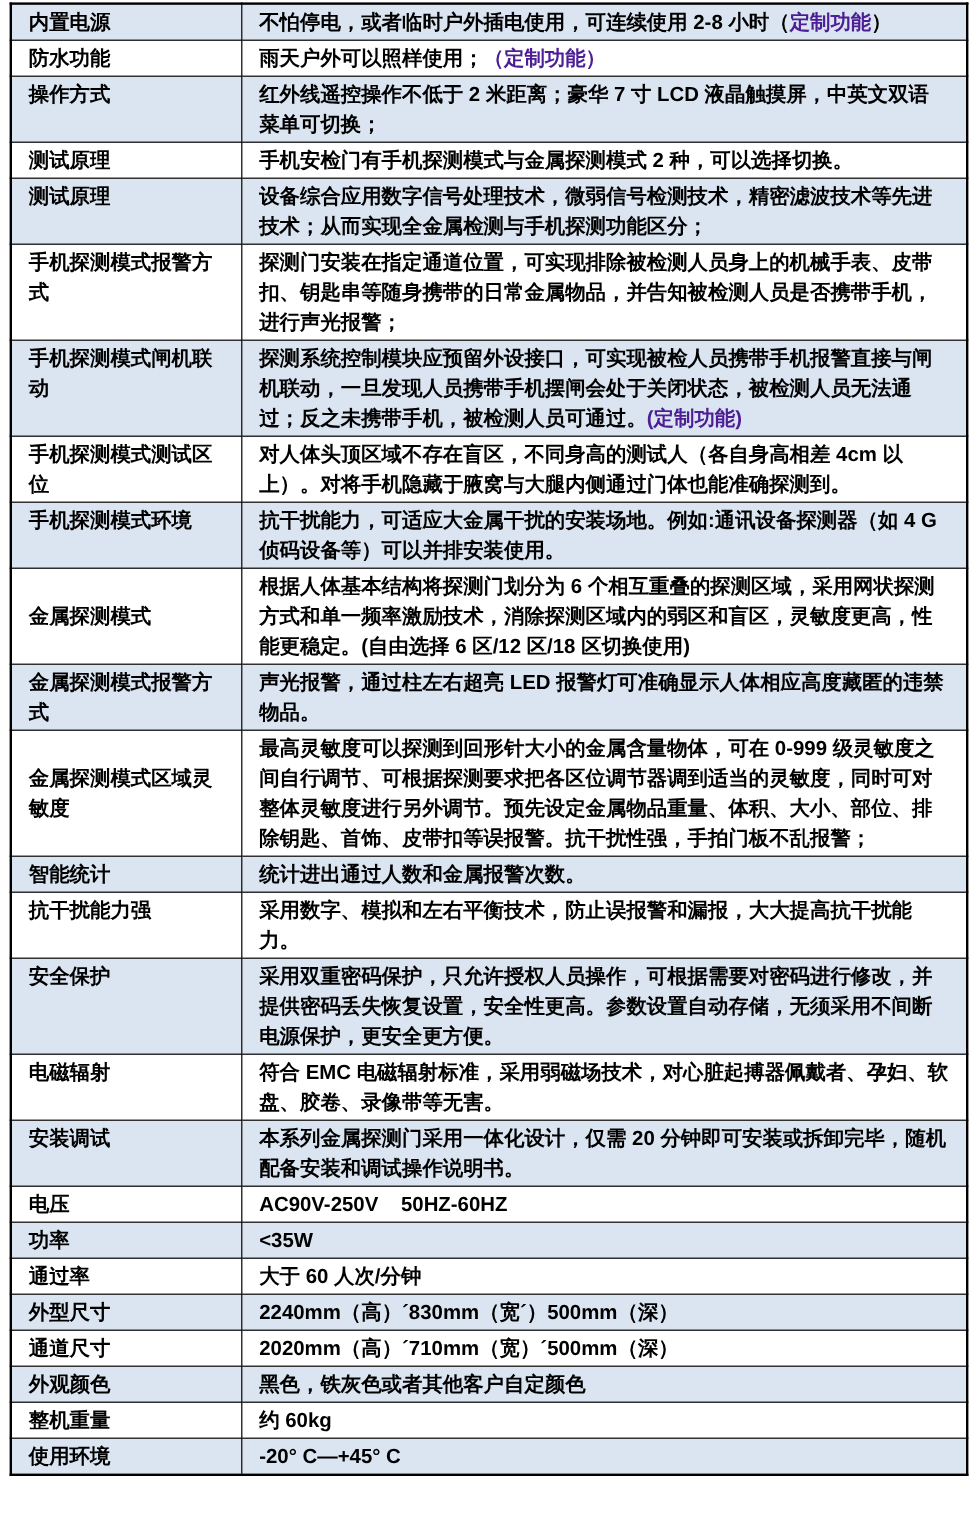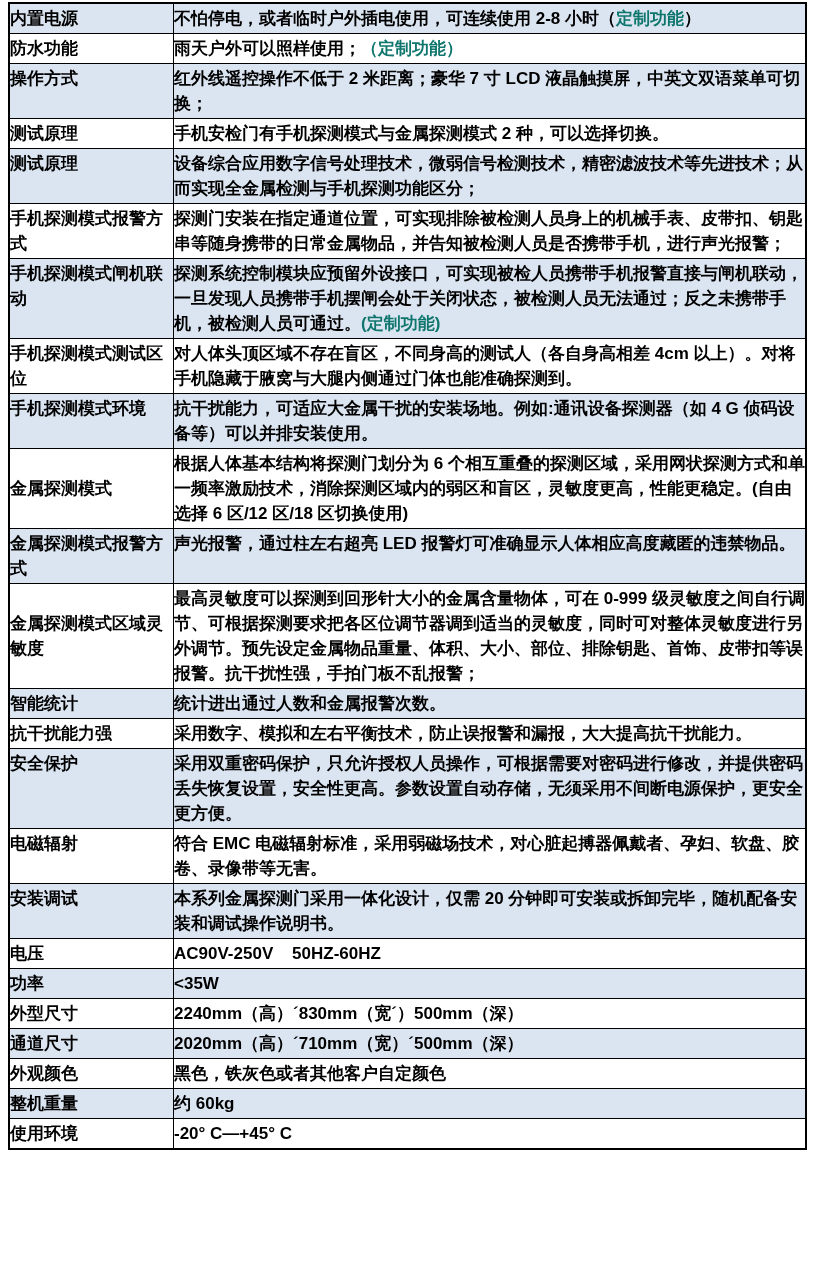--- a/index.html
+++ b/index.html
@@ -17,37 +17,37 @@
     overflow: hidden;
   }
   table.spec-table {
     border-collapse: collapse;
     width: 799px;
     table-layout: fixed;
     border: 2.5px solid #000000;
   }
   table.spec-table td {
     border: 1.5px solid #000000;
-    padding: 2px 0;
+    padding: 2px 14px;
     font-size: 17px;
     line-height: 25px;
     font-weight: bold;
     color: #000000;
     vertical-align: top;
     word-break: break-all;
     white-space: pre-wrap;
   }
   td.label-cell { width: 163px; }
   td.value-cell { }
   tr:nth-child(odd) { background: #dbe5f1; }
   tr:nth-child(even) { background: #ffffff; }
   
   tr:nth-child(10) td.label-cell,
   tr:nth-child(12) td.label-cell { vertical-align: middle; }
-  .red { color: #0f766e; }
+  .red { color: #4c1d95; }
 </style>
 </head>
 <body>
 
 <div class="page">
   <table class="spec-table">
     <tbody>
         <tr>
           <td class="label-cell">内置电源</td>
           <td class="value-cell"><span>不怕停电，或者临时户外插电使用，可连续使用 2-8 小时（</span><span class="red">定制功能</span><span>）</span></td>
@@ -118,20 +118,24 @@
         </tr>
         <tr>
           <td class="label-cell">电压</td>
           <td class="value-cell"><span>AC90V-250V    50HZ-60HZ</span></td>
         </tr>
         <tr>
           <td class="label-cell">功率</td>
           <td class="value-cell"><span>&lt;35W</span></td>
         </tr>
         <tr>
+          <td class="label-cell">通过率</td>
+          <td class="value-cell"><span>大于 60 人次/分钟</span></td>
+        </tr>
+        <tr>
           <td class="label-cell">外型尺寸</td>
           <td class="value-cell"><span>2240mm（高）´830mm（宽´）500mm（深）</span></td>
         </tr>
         <tr>
           <td class="label-cell">通道尺寸</td>
           <td class="value-cell"><span>2020mm（高）´710mm（宽）´500mm（深）</span></td>
         </tr>
         <tr>
           <td class="label-cell">外观颜色</td>
           <td class="value-cell"><span>黑色，铁灰色或者其他客户自定颜色</span></td>

